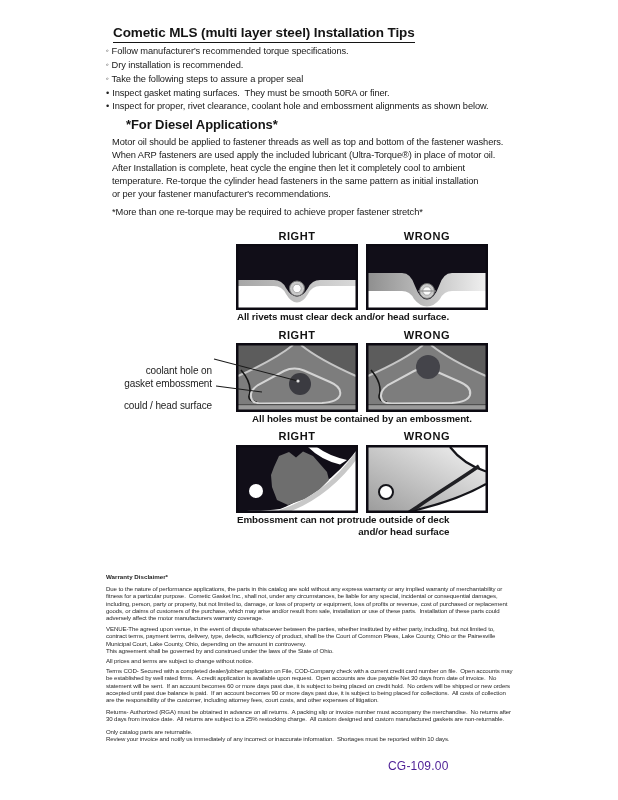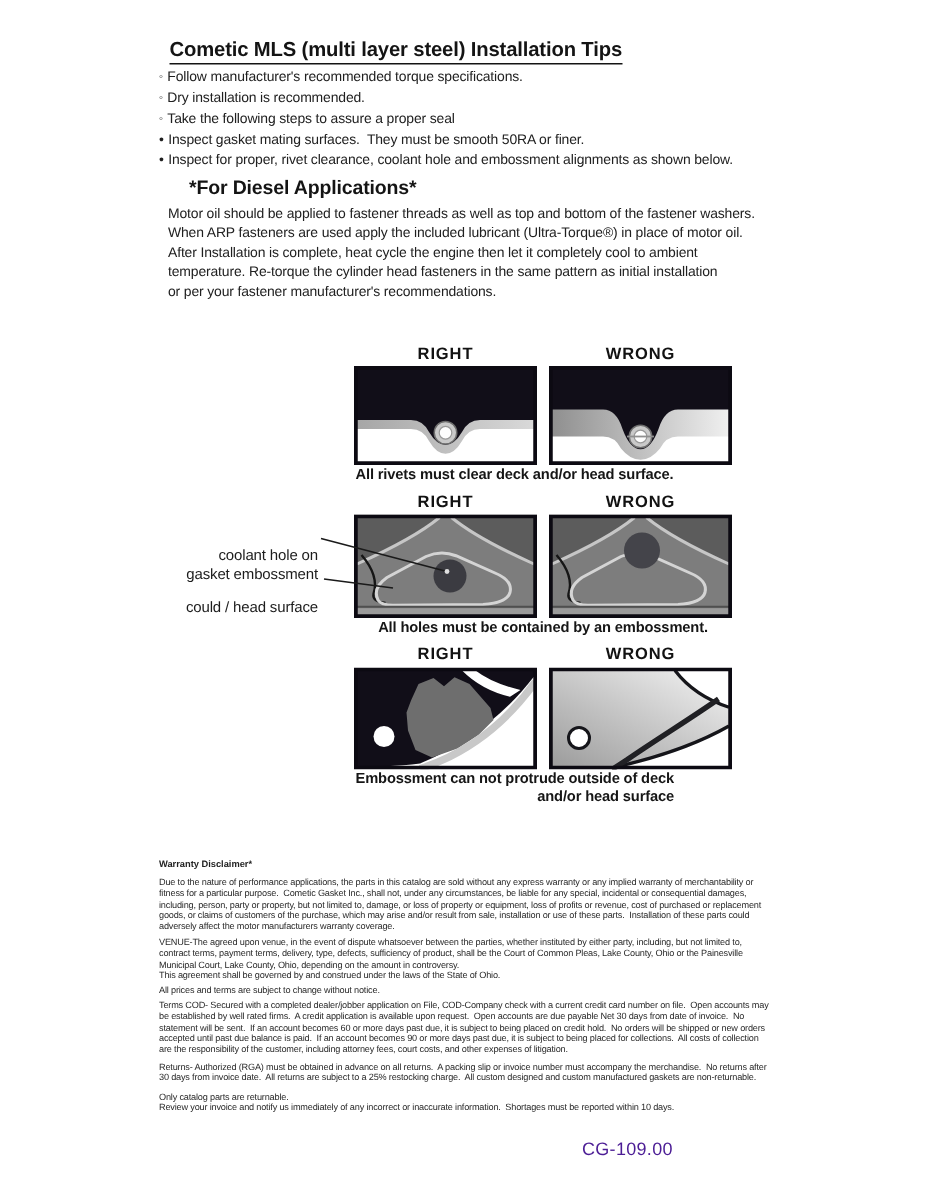--- a/index.html
+++ b/index.html
@@ -55,20 +55,21 @@
     <div class="b-row lv2"><span class="b-mark lv2">•</span><span class="b-text">Inspect gasket mating surfaces.  They must be smooth 50RA or finer.</span></div>
     <div class="b-row lv2"><span class="b-mark lv2">•</span><span class="b-text">Inspect for proper, rivet clearance, coolant hole and embossment alignments as shown below.</span></div>
   </div>
 
   <div class="abs diesel-head">*For Diesel Applications*</div>
   <div class="abs bodytext p1">Motor oil should be applied to fastener threads as well as top and bottom of the fastener washers.
 When ARP fasteners are used apply the included lubricant (Ultra-Torque®) in place of motor oil.</div>
   <div class="abs bodytext p2">After Installation is complete, heat cycle the engine then let it completely cool to ambient
 temperature. Re-torque the cylinder head fasteners in the same pattern as initial installation
 or per your fastener manufacturer's recommendations.</div>
+  <div class="abs bodytext pnote">*More than one re-torque may be required to achieve proper fastener stretch*</div>
 
   <div class="abs rw-label" style="left:236px;top:230px;">RIGHT</div>
   <div class="abs rw-label" style="left:366px;top:230px;">WRONG</div>
 
   <svg class="abs" style="left:236px;top:244px;" width="122" height="66" viewBox="0 0 122 66">
     <defs>
         <linearGradient id="g1r" x1="0" y1="0" x2="1" y2="0">
           <stop offset="0" stop-color="#a6a6a6"></stop>
           <stop offset="1" stop-color="#d9d9d9"></stop>
         </linearGradient>

